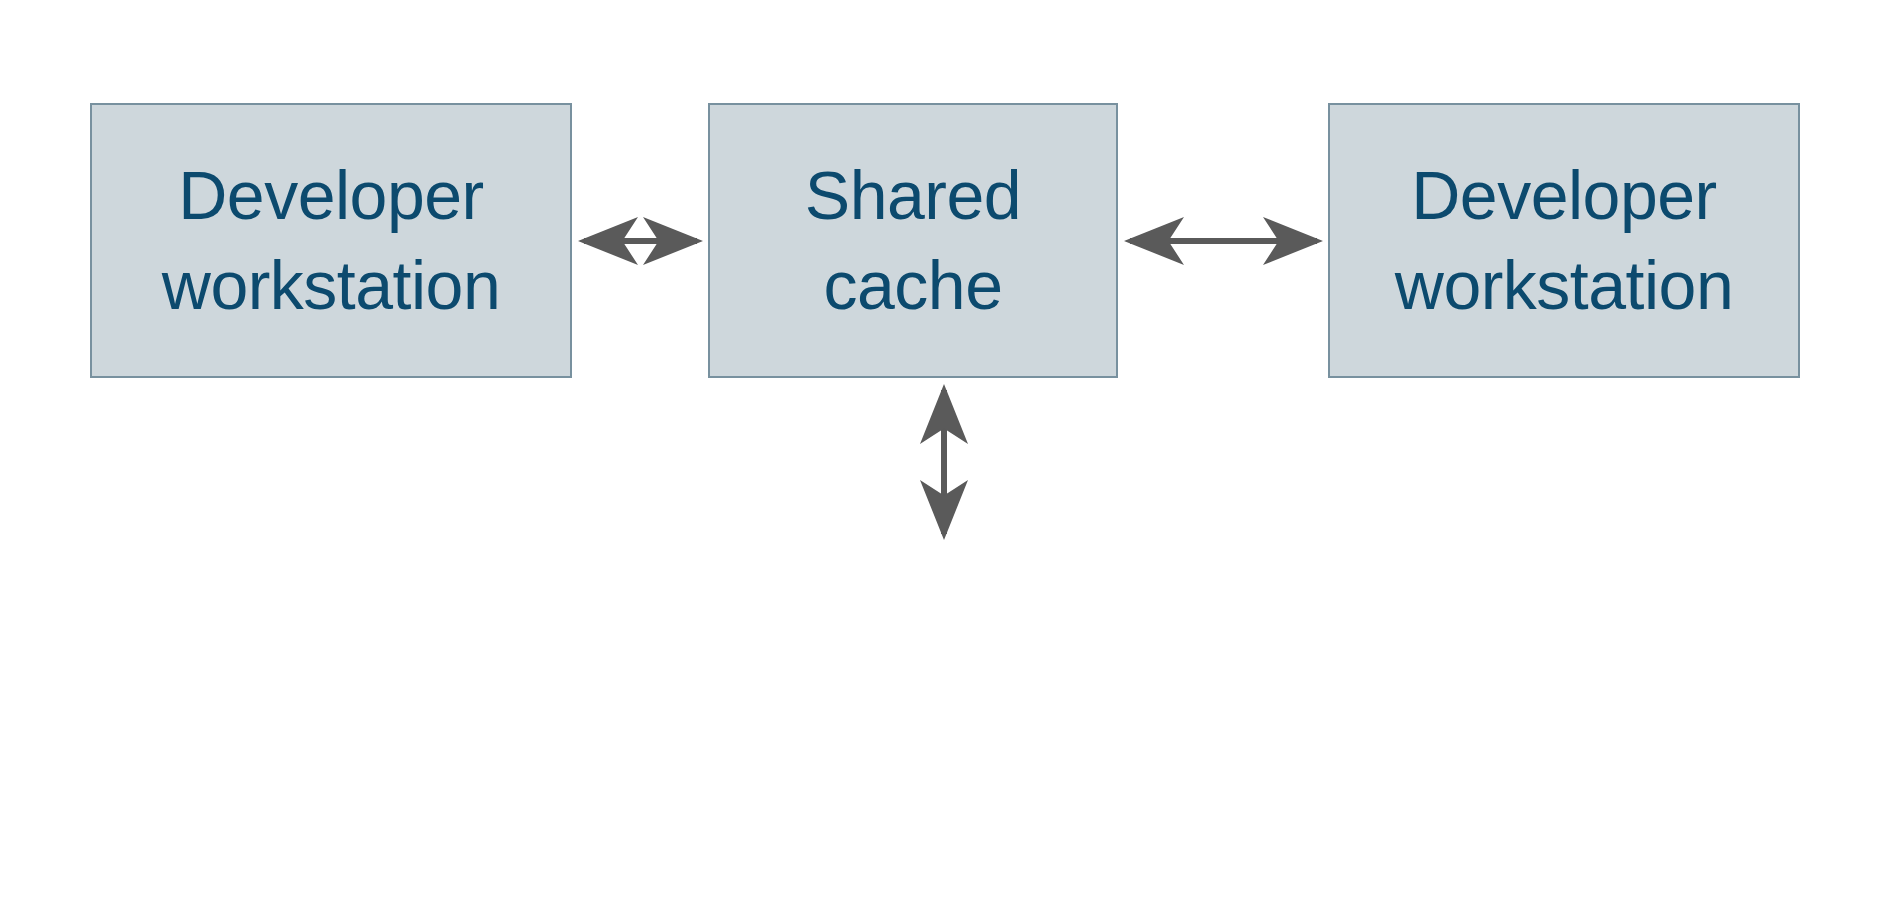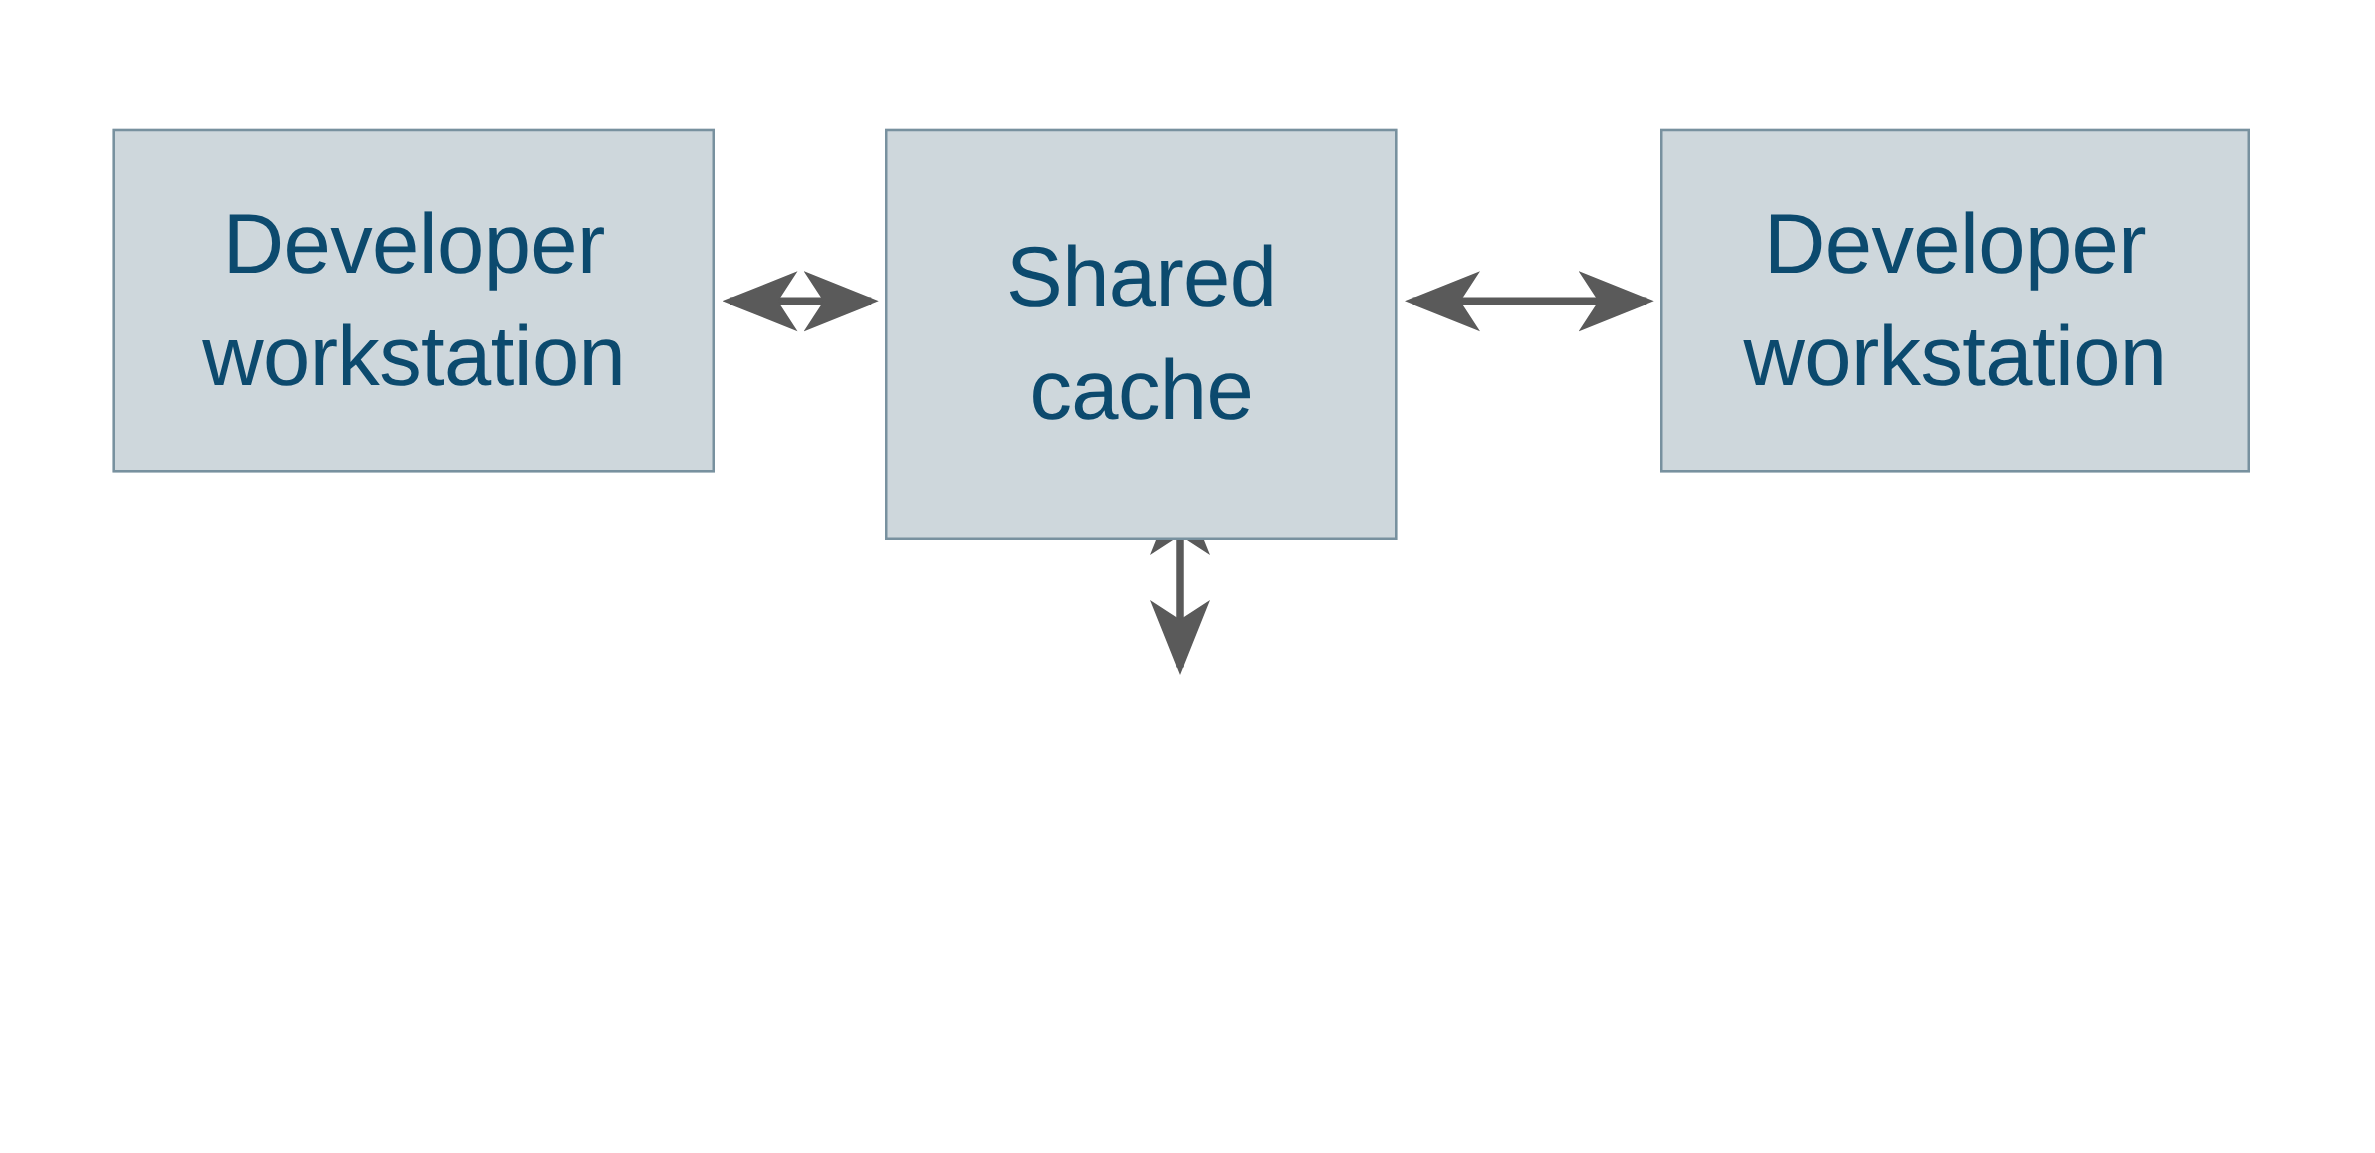--- a/index.html
+++ b/index.html
@@ -30,21 +30,21 @@
   }
   .node-label {
     font-size: 68px;
     line-height: 1.32;
     color: #0c4a6e;
     letter-spacing: -0.5px;
     white-space: pre-line;
     padding: 0 8px;
   }
   #node-dev-left   { left: 90px;  top: 103px; width: 482px; height: 275px; }
-  #node-shared     { left: 708px; top: 103px; width: 410px; height: 329px; }
+  #node-shared     { left: 708px; top: 103px; width: 410px; height: 275px; }
   #node-dev-right  { left: 1328px;top: 103px; width: 472px; height: 275px; }
   #node-ci         { left: 708px; top: 545px; width: 410px; height: 275px; }
 
   .edge-layer {
     position: absolute;
     left: 0;
     top: 0;
     width: 1900px;
     height: 922px;
     pointer-events: none;

